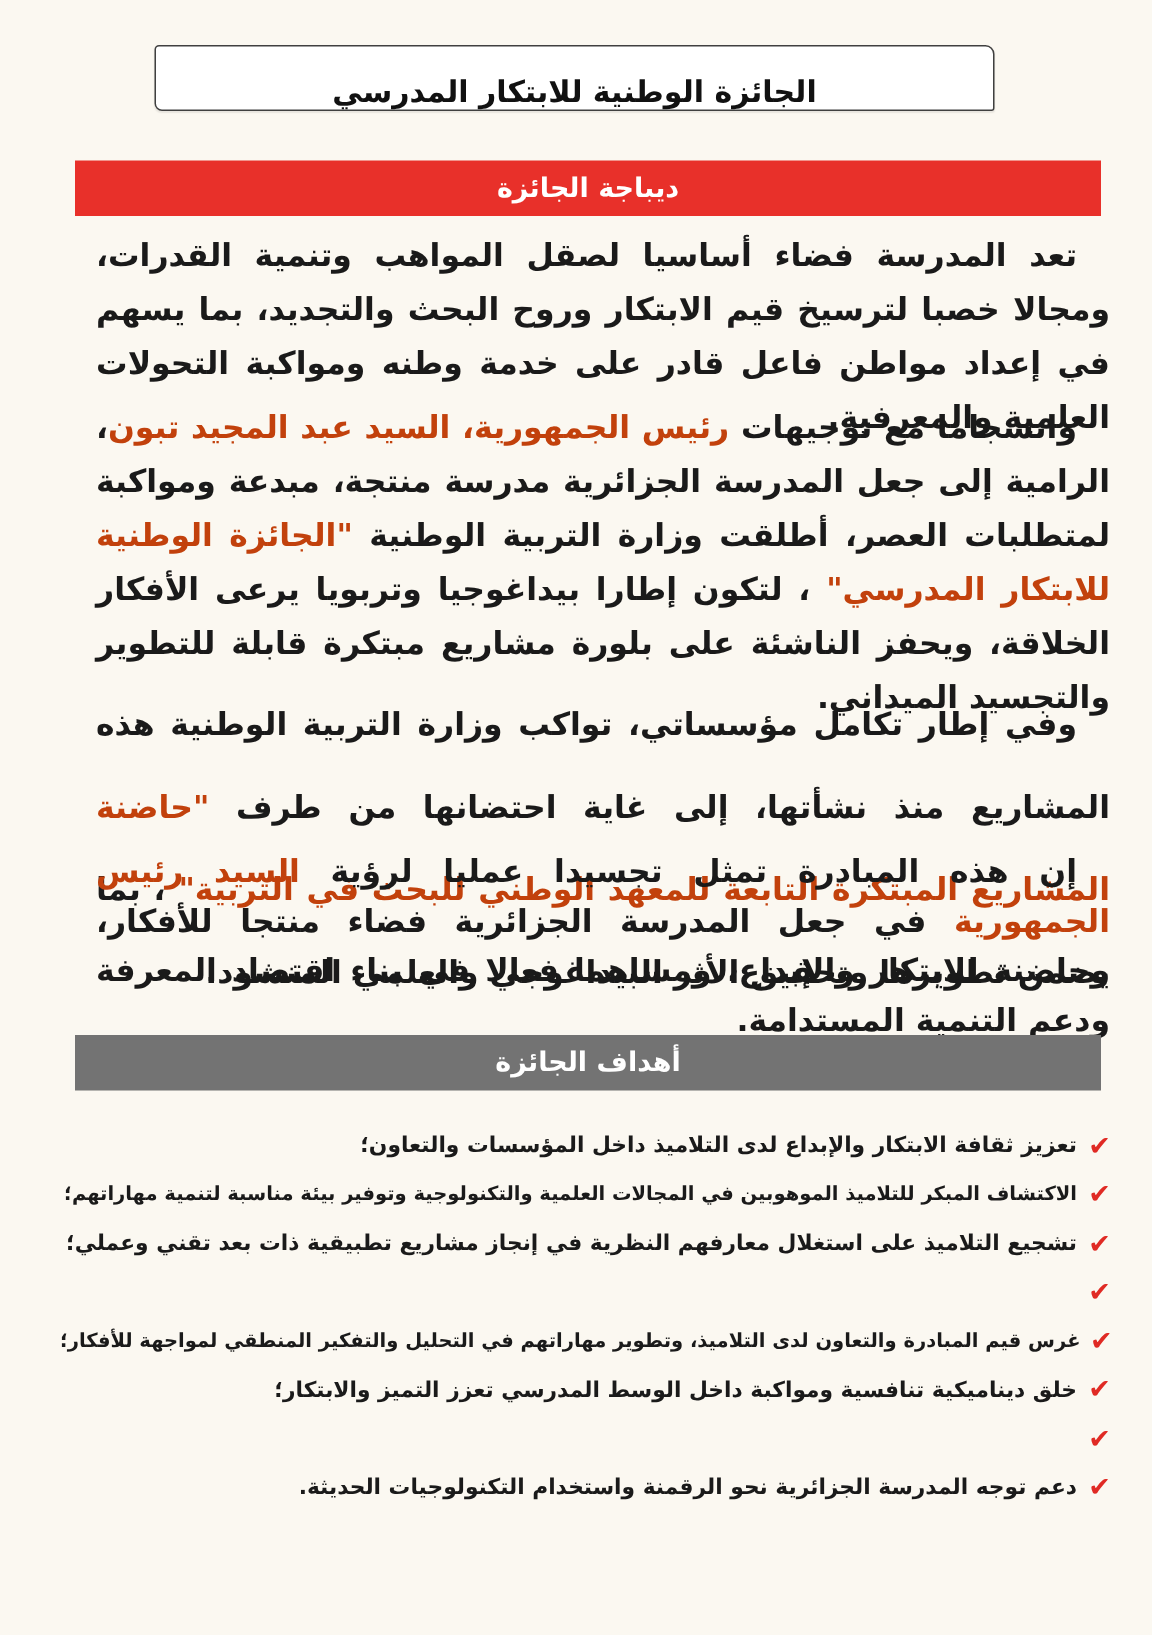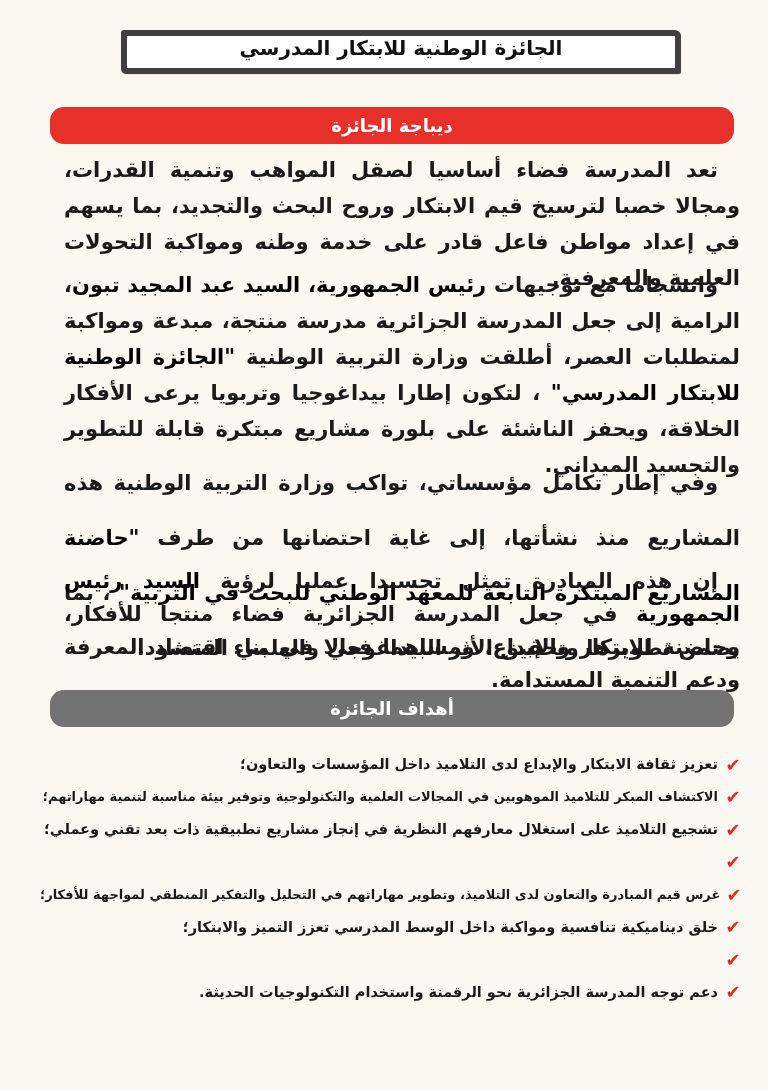--- a/index.html
+++ b/index.html
@@ -8,51 +8,51 @@
       background: #fbf8f1;
       font-family: "DejaVu Sans", sans-serif;
       color: #1a1a1a;
       position: relative;
       overflow: hidden;
     }
     .page { position: absolute; left: 0; top: 0; width: 768px; height: 1090px; }
     .title-box {
       position: absolute; left: 103px; top: 30px; width: 560px; height: 44px;
       background: #ffffff;
-      border: 6px solid #404040;
+      border: 1px solid #404040;
       border-radius: 3px 6px 2px 5px;
       box-shadow: 0 1px 1px rgba(0,0,0,0.08);
-      display: flex; align-items: flex-start; justify-content: center; margin-left: 18px;
+      display: flex; align-items: flex-end; justify-content: center;
     }
     .title-box span {
       font-family: "DejaVu Sans", sans-serif;
       font-weight: bold; font-size: 20px; color: #111;
       direction: rtl;
     }
     .section-bar {
       position: absolute; left: 50px; width: 684px; height: 37px;
-      display: flex; align-items: center; justify-content: center; border-radius: 14px;
+      display: flex; align-items: center; justify-content: center;
     }
     .section-bar span {
       color: #ffffff; font-size: 18px; font-weight: bold; direction: rtl;
     }
     .bar-red { top: 107px; background: #e8302a; }
     .bar-green { top: 690px; background: #737373; }
     .para {
       position: absolute; left: 64px; width: 676px;
       direction: rtl; text-align: justify;
       font-size: 21px; font-weight: bold; line-height: 36px;
       text-align-last: right;
     }
     .para .indent { display: inline-block; width: 22px; }
     .p1 { top: 152px; }
     .p2 { top: 267px; }
     .p3 { top: 456px; line-height: 55px; }
     .p4 { top: 565px; line-height: 33px; }
-    .para b.strong { font-weight: 900; color: #000000; margin-top: 19px; }
+    .para b.strong { font-weight: 900; color: #c2410c; margin-top: 19px; }
     .goals {
       position: absolute; left: 40px; right: 26px; top: 748px;
       direction: rtl; list-style: none;
     }
     .goal {
       display: flex; align-items: center; height: 32.5px;
       font-size: 14.5px; font-weight: bold; white-space: nowrap;
     }
     .goal.small { font-size: 13px; }
     .check {

